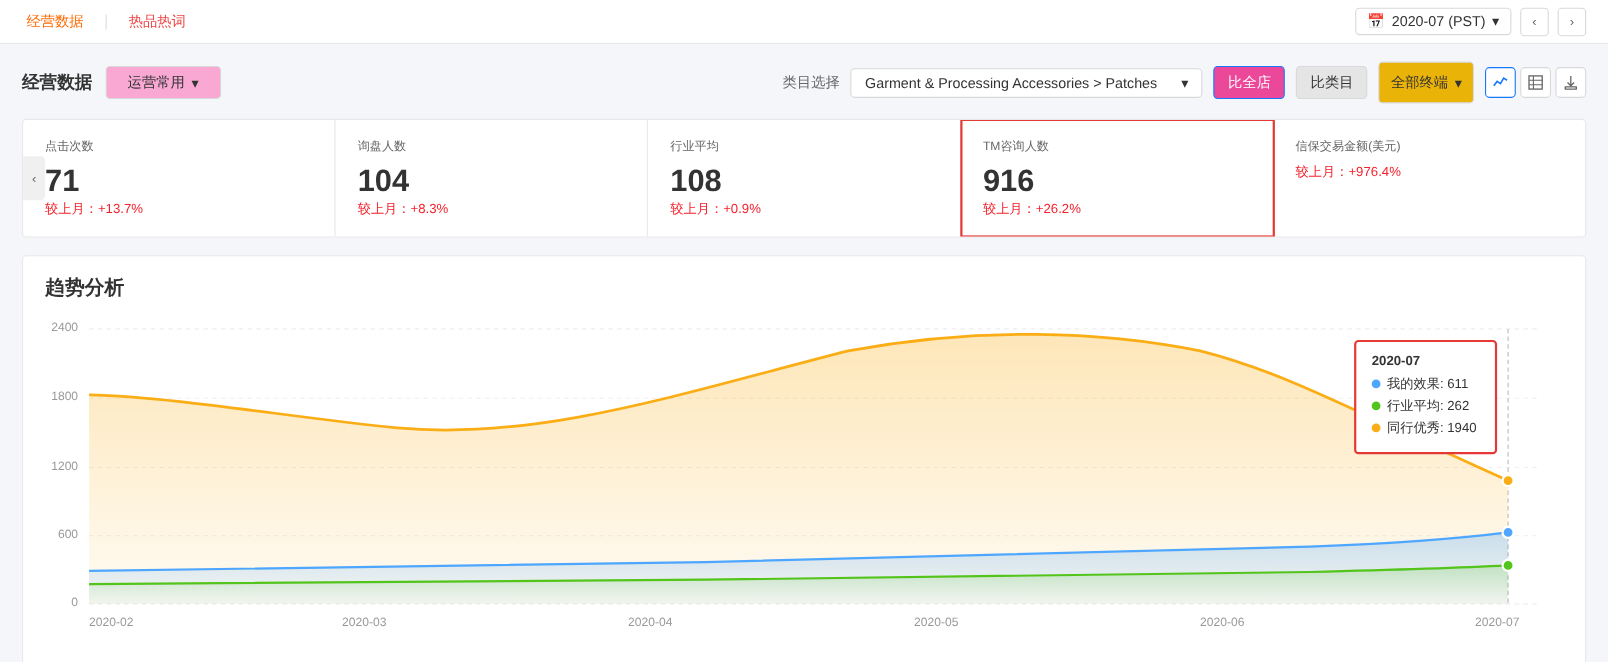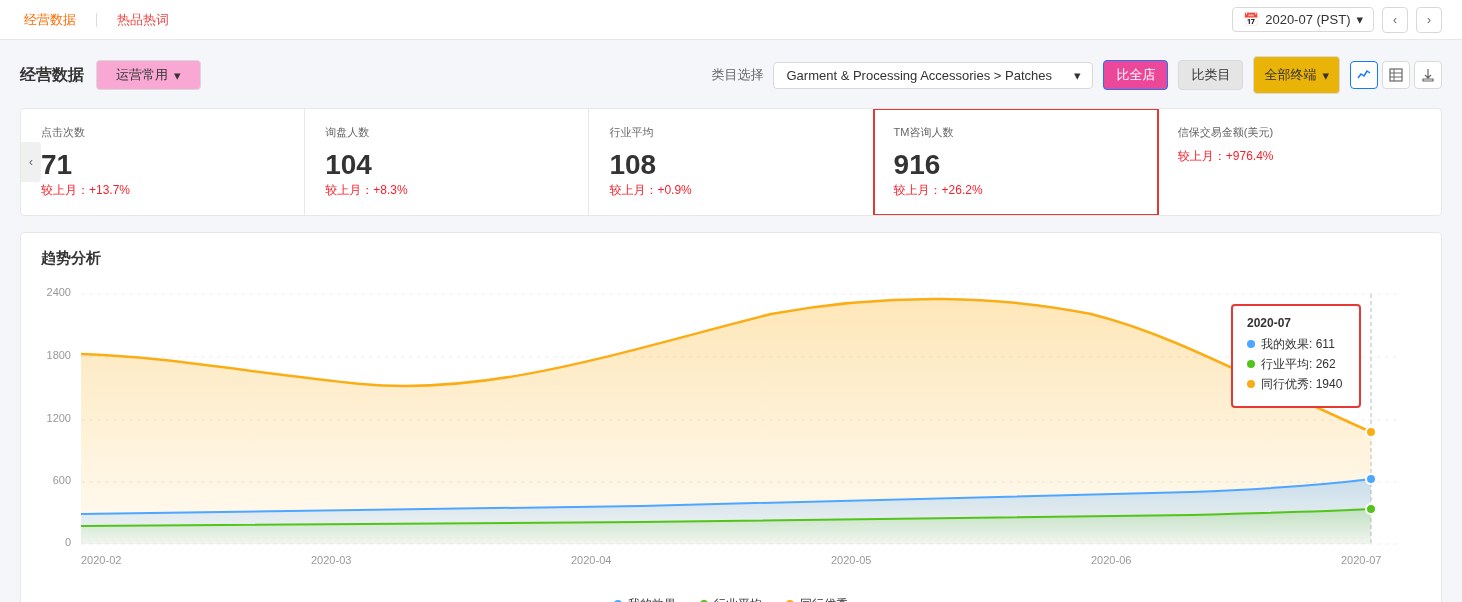--- a/index.html
+++ b/index.html
@@ -149,21 +149,21 @@
     }
     .carousel-arrow.left { left: 0; border-radius: 0 4px 4px 0; }
 
     
     .chart-section {
       background: #fff;
       border: 1px solid #e8e8e8;
       border-radius: 4px;
       padding: 16px 20px;
     }
-    .chart-title { font-size: 15px; font-weight: bold; margin-bottom: 16px; }
+    .chart-title { font-size: 18px; font-weight: bold; margin-bottom: 16px; }
     .chart-container { position: relative; width: 100%; height: 300px; }
     .chart-legend {
       display: flex;
       justify-content: center;
       gap: 24px;
       margin-top: 12px;
     }
     .legend-item { display: flex; align-items: center; gap: 6px; font-size: 12px; color: #333; cursor: pointer; }
     .legend-dot { width: 8px; height: 8px; border-radius: 50%; }
 

